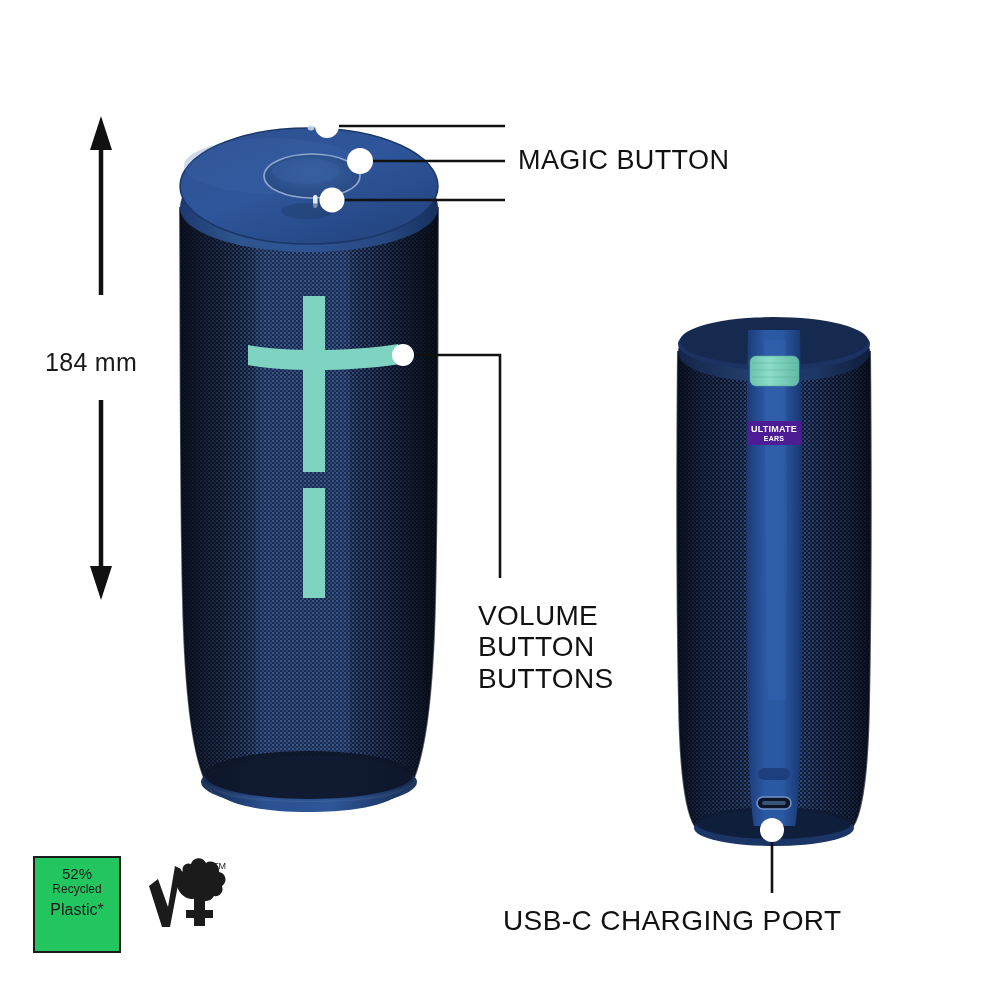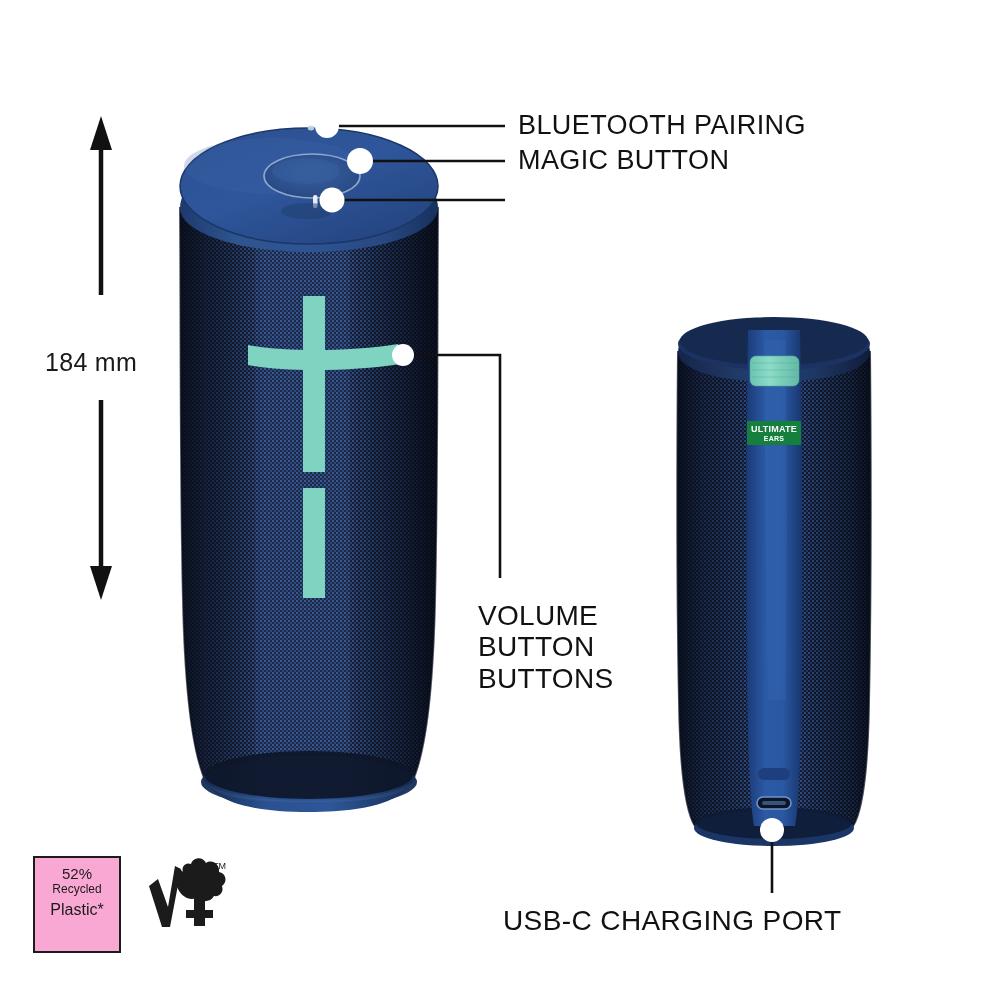--- a/index.html
+++ b/index.html
@@ -52,21 +52,21 @@
     position: absolute;
     font-size: 25px;
     color: #1a1a1a;
     letter-spacing: 0.3px;
     font-family: "Liberation Sans", sans-serif;
   }
   .badge-box {
     position: absolute;
     box-sizing: border-box;
     border: 2.5px solid #1b1b1b;
-    background: #f9a8d4;
+    background: #22c55e;
   }
   .badge-text {
     position: absolute;
     width: 100%;
     text-align: center;
     color: #1b1b1b;
     font-family: "Liberation Sans", sans-serif;
     line-height: 1.18;
   }
   .rec-top {
@@ -297,39 +297,38 @@
       <path d="M183,872 C177,865 173,879 178,889 C182,897 190,901 196,898
                C202,903 211,902 214,896 C220,897 224,892 222,886
                C228,882 226,873 219,872 C220,864 212,859 206,863
                C203,856 193,857 191,864 C186,862 181,866 183,872 Z" fill="#1b1b1b"></path>
       <path d="M194,896 L194,910 L186,910 L186,918 L194,918 L194,926 L205,926 L205,918 L213,918 L213,910 L205,910 L205,896 Z" fill="#1b1b1b"></path>
       <path d="M149,886 L158,879 L168,907 L175,866 L181,869 L170,927 L162,927 Z" fill="#1b1b1b"></path>
       <text x="213" y="869" font-family="Liberation Sans, sans-serif" font-size="9" fill="#1b1b1b">TM</text>
     </g>
   </svg>
 
-  <div class="callout-label lbl-top" style="left:518px; top:110px;">BLUETOOTH PAIRING</div>
   <div class="callout-label lbl-top" style="left:518px; top:145px;">MAGIC BUTTON</div>
 
   <div style="position:absolute; left:478px; top:600px;">
     <div class="callout-label lbl-vol" style="position:static;">VOLUME</div>
     <div class="callout-label lbl-vol" style="position:static;">BUTTON</div>
     <div class="callout-label lbl-vol" style="position:static;">BUTTONS</div>
   </div>
 
   <div class="callout-label lbl-usb" style="left:503px; top:905px;">USB-C CHARGING PORT</div>
 
   <div class="dim-text" style="left:45px; top:332px;margin-top:16px;">184 mm</div>
 
   <div class="badge-box" style="left:33px; top:856px; width:88px; height:97px;">
     <div class="badge-text rec-top">52%</div>
     <div class="badge-text" style="top:24px; font-size:12px;">Recycled</div>
     <div class="badge-text" style="top:43px; font-size:16px;">Plastic*</div>
   </div>
 
 
   <div style="position:absolute; left:747px; top:421px; width:54px; height:24px;
-              background:#15803d; border-radius:1px;">
+              background:#4c1d95; border-radius:1px;">
     <div class="ue-badge-text" style="top:4px; font-size:9px; letter-spacing:0.2px;">ULTIMATE</div>
     <div class="ue-badge-text" style="top:14px; font-size:7px; letter-spacing:0.3px;">EARS</div>
   </div>
 
 </div>
 
 </body></html>

